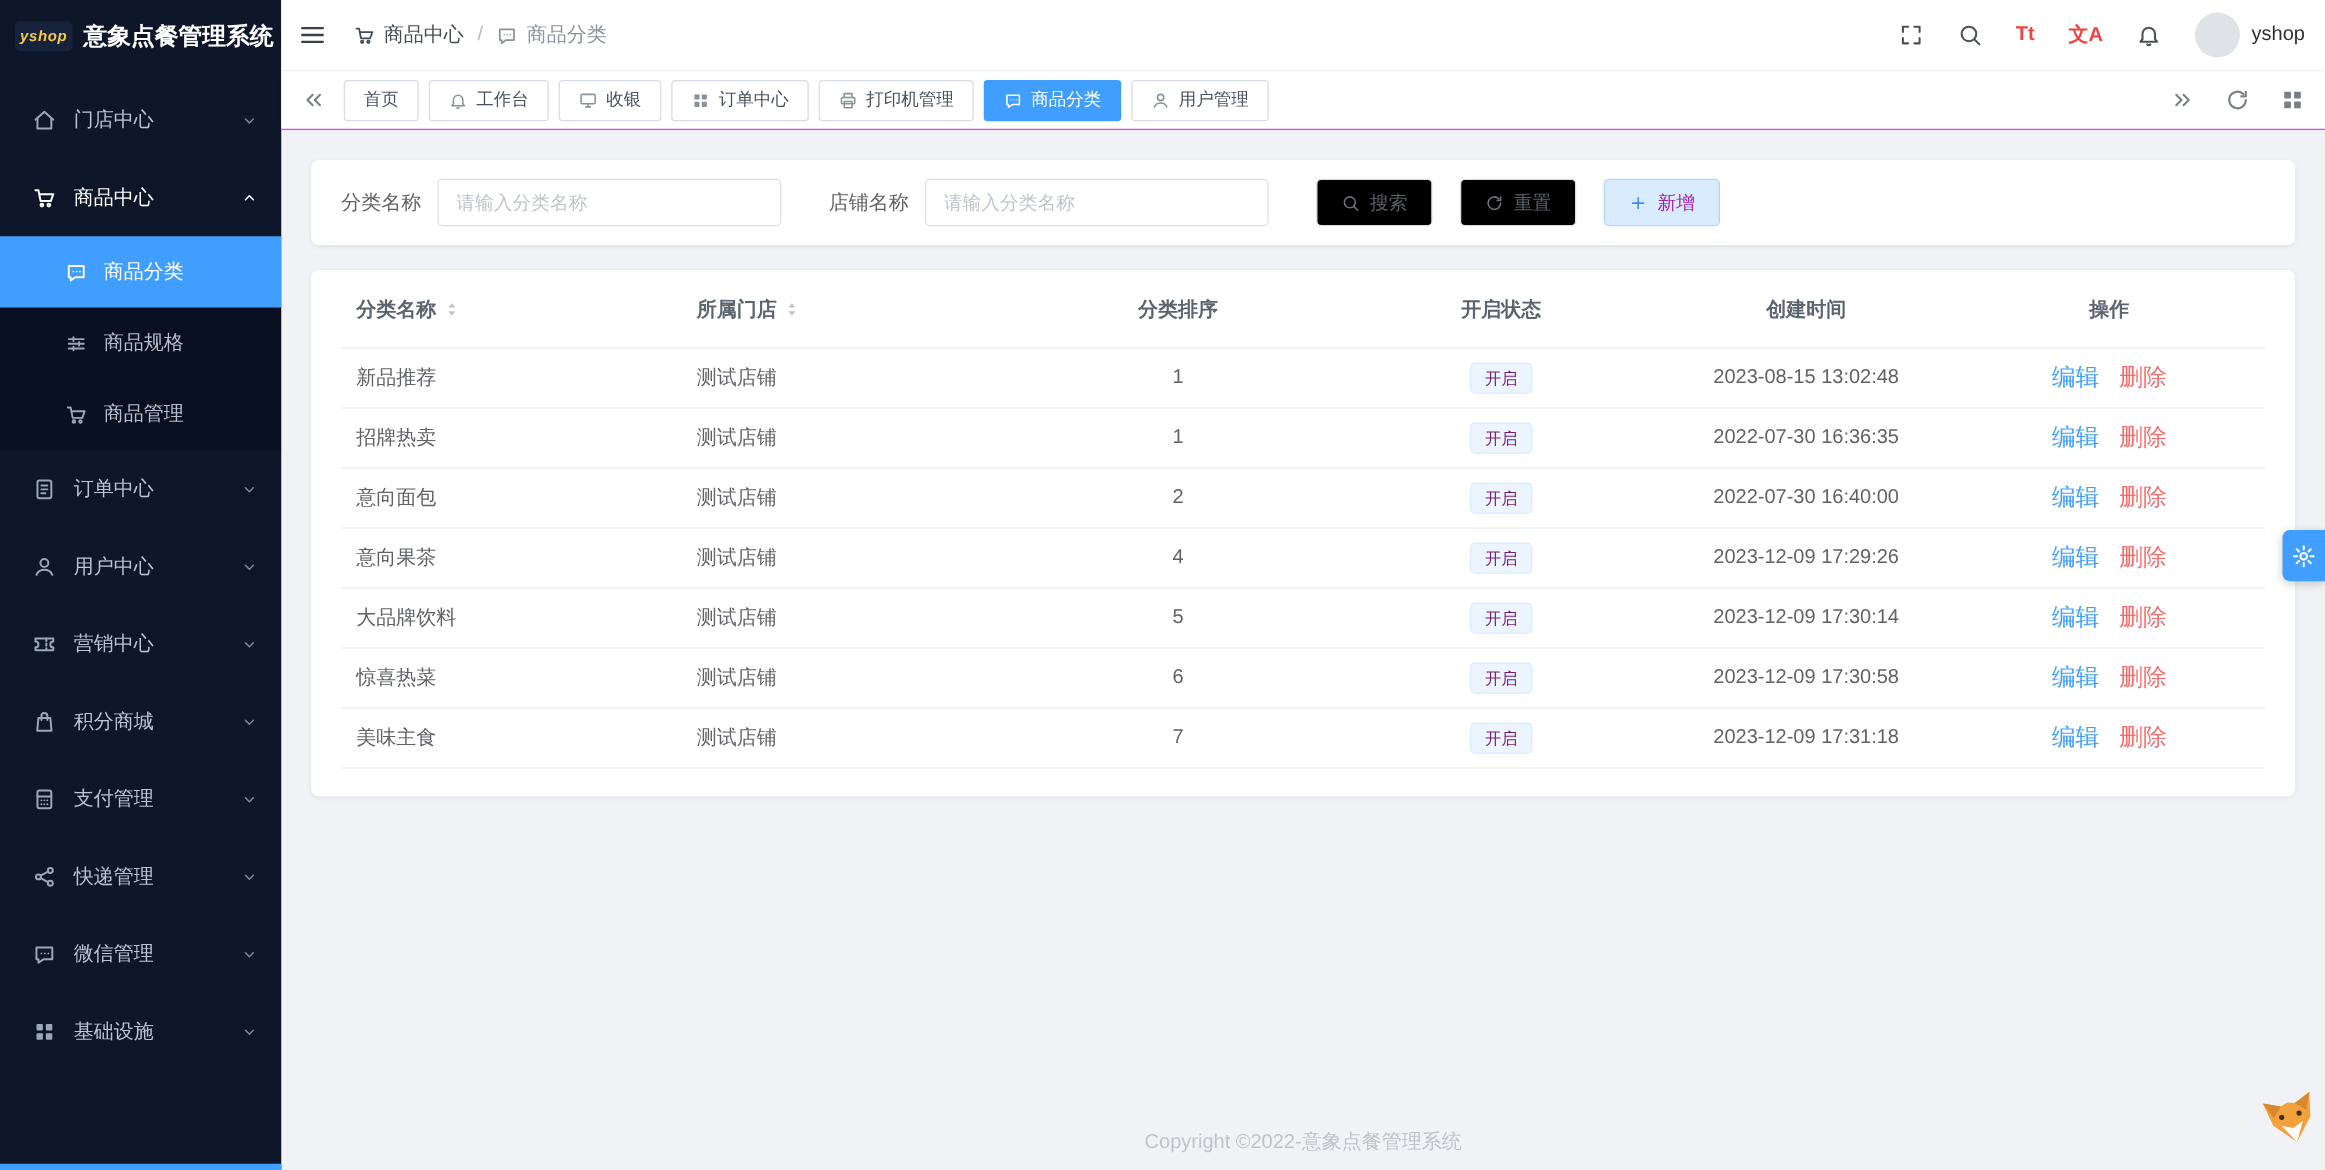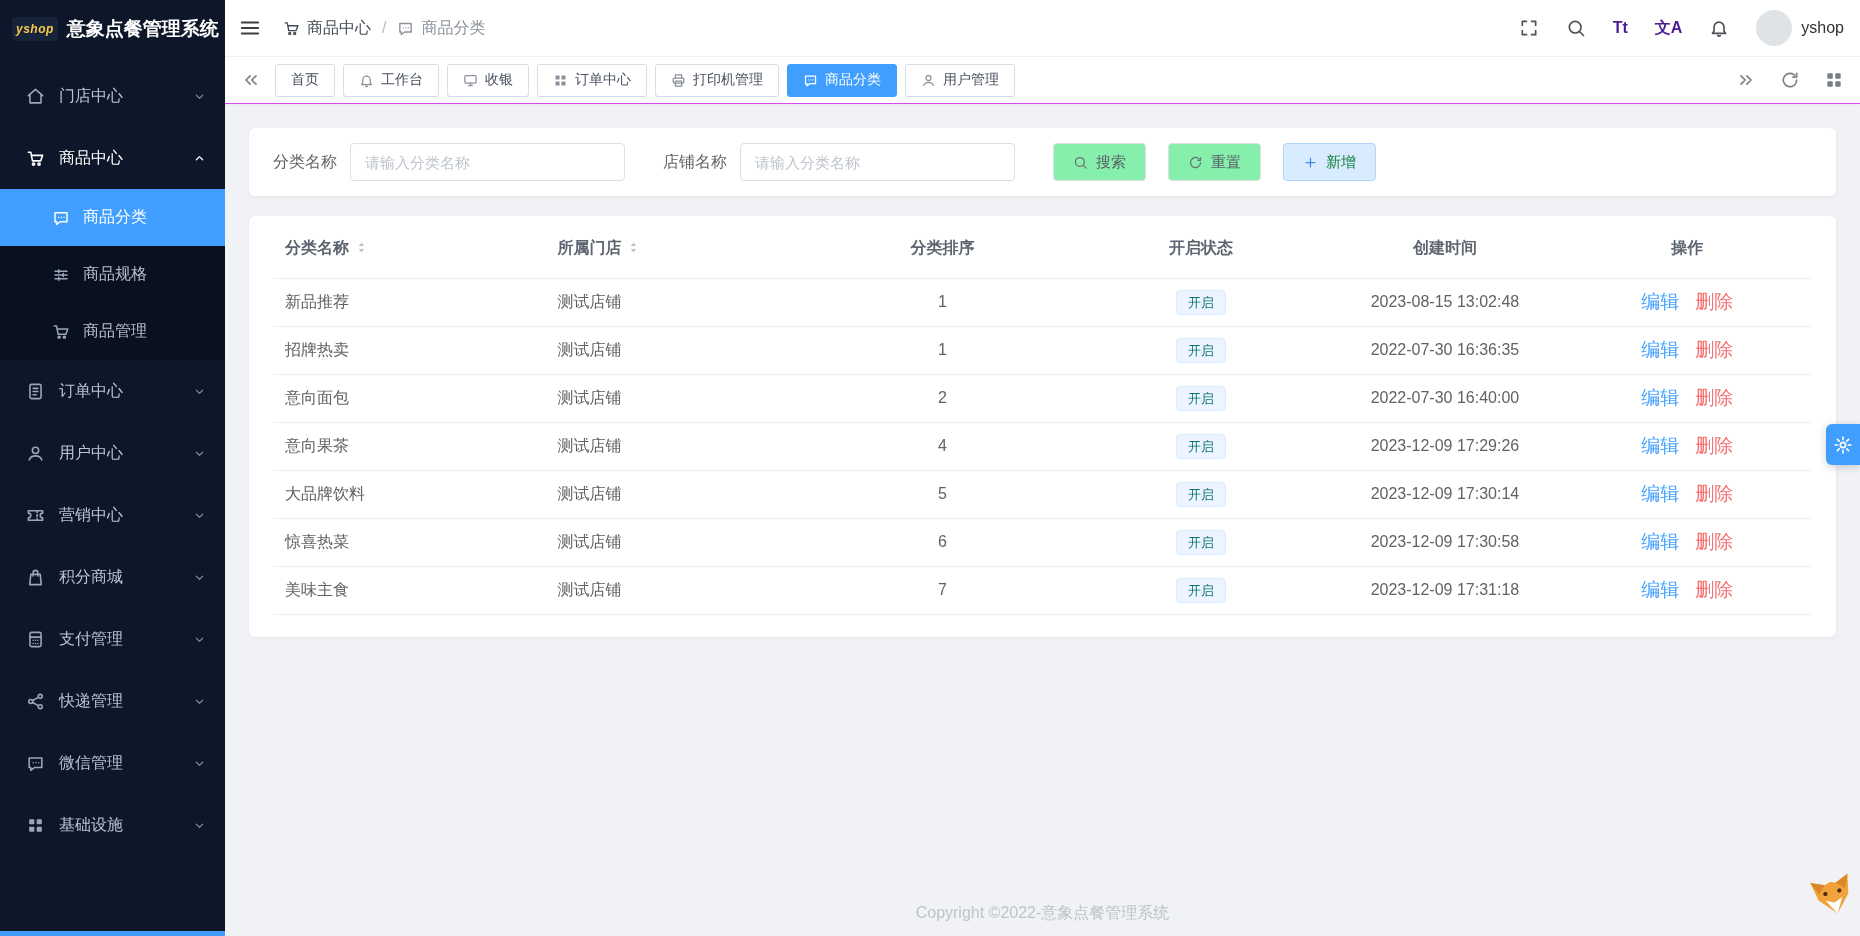--- a/index.html
+++ b/index.html
@@ -35,21 +35,21 @@
   .topbar { height:57px; background:#ffffff; display:flex; align-items:center; padding:0 16px 0 14px; border-bottom:1px solid #eef0f3; flex:none; }
   .hamburger { width:22px; height:22px; color:#3a3f45; margin-right:22px; cursor:pointer; }
   .breadcrumb { display:flex; align-items:center; gap:11px; font-size:16px; }
   .bc-item { display:flex; align-items:center; gap:7px; }
   .bc-item .i { width:17px; height:17px; }
   .bc-first { color:#444c57; }
   .bc-sep { color:#b6bcc6; }
   .bc-last { color:#8c939d; }
   .topbar-right { margin-left:auto; display:flex; align-items:center; gap:27px; color:#4c5158; }
   .tb-icon { width:20px; height:20px; cursor:pointer; color:#4c5158; }
-  .glyph-icon { font-size:16px; font-weight:bold; cursor:pointer; color:#4c1d95; white-space:nowrap; }
+  .glyph-icon { font-size:16px; font-weight:bold; cursor:pointer; color:#ef4444; white-space:nowrap; }
   .user-chip { display:flex; align-items:center; gap:9px; cursor:pointer; }
   .avatar { width:36px; height:36px; border-radius:50%; background:#dfe3e8; }
   .user-name { font-size:16px; color:#303133; }
 
   
   .tabsbar { height:47px; background:#ffffff; display:flex; align-items:center; padding:0 16px; border-bottom:1px solid #d946ef; box-shadow:0 1px 3px rgba(0,0,0,.04); flex:none; }
   .tab-nav-btn { width:20px; height:20px; color:#7a7f87; cursor:pointer; }
   .tabs { display:flex; gap:8px; margin-left:14px; flex:1; min-width:0; }
   .tab { height:33px; display:flex; align-items:center; gap:7px; padding:0 15px; border:1px solid #d8dce5; border-radius:3px; font-size:14px; color:#495060; cursor:pointer; background:#ffffff; white-space:nowrap; }
   .tab .i { width:15px; height:15px; color:#8a919d; }
@@ -58,34 +58,34 @@
   .tabsbar-right { display:flex; align-items:center; gap:24px; margin-left:14px; color:#7a7f87; }
 
   
   .content { flex:1; padding:24px; position:relative; overflow:hidden; }
   .card { background:#ffffff; border-radius:6px; box-shadow:0 1px 4px rgba(0,21,41,.06); }
   .filter-card { padding:15px 24px; display:flex; align-items:center; }
   .f-label { font-size:16px; color:#606266; margin-right:13px; white-space:nowrap; }
   .f-input { width:275px; height:38px; border:1px solid #dcdfe6; border-radius:4px; padding:0 14px; font-size:15px; color:#606266; outline:none; background:#fff; font-family:inherit; }
   .f-input::placeholder { color:#bfc4cd; }
   .f-gap { width:38px; flex:none; }
-  .btn { height:38px; display:inline-flex; align-items:center; gap:8px; padding:0 19px; border:1px solid #dcdfe6; border-radius:4px; background:#86efac; font-size:15px; color:#5b6168; cursor:pointer; white-space:nowrap; font-family:inherit; }
+  .btn { height:38px; display:inline-flex; align-items:center; gap:8px; padding:0 19px; border:1px solid #dcdfe6; border-radius:4px; background:#000000; font-size:15px; color:#5b6168; cursor:pointer; white-space:nowrap; font-family:inherit; }
   .btn .i { width:15px; height:15px; color:#6a7077; }
   .btn + .btn { margin-left:22px; }
-  .btn-add { background:#d9ecff; border-color:#b0d6fb; color:#15803d; margin-left:20px; }
+  .btn-add { background:#d9ecff; border-color:#b0d6fb; color:#a21caf; margin-left:20px; }
   .btn-add .i { color:#3d8af2; }
 
   
   .table-card { margin-top:20px; padding:4px 24px 22px; }
   table { width:100%; border-collapse:collapse; table-layout:fixed; }
   th { font-size:16px; font-weight:bold; color:#5c6470; text-align:left; height:58px; border-bottom:1px solid #ebeef5; padding:0 12px; white-space:nowrap; }
   td { font-size:16px; color:#606266; height:48px; border-bottom:1px solid #ebeef5; padding:0 12px; white-space:nowrap; overflow:hidden; }
   .t-center { text-align:center; }
   .sort-caret { width:15px; height:15px; color:#c0c4cc; margin-left:5px; display:inline-flex; vertical-align:-2px; cursor:pointer; }
-  .tag { display:inline-block; background:#ecf5ff; border:1px solid #d9ecff; color:#0f766e; font-size:13px; padding:5px 11px; border-radius:4px; line-height:1; }
+  .tag { display:inline-block; background:#ecf5ff; border:1px solid #d9ecff; color:#701a75; font-size:13px; padding:5px 11px; border-radius:4px; line-height:1; }
   .link { cursor:pointer; font-size:19px; text-decoration:none; }
   .link.edit { color:#409eff; margin-right:16px; }
   .link.del { color:#f56c6c; }
 
   .footer { position:absolute; left:0; right:0; bottom:12px; text-align:center; color:#bfc3c9; font-size:16px; }
 
   
   .gear-fab { position:absolute; top:424px; right:0; width:34px; height:41px; background:#409eff; border-radius:6px 0 0 6px; display:flex; align-items:center; justify-content:center; color:#ffffff; cursor:pointer; box-shadow:0 2px 8px rgba(0,0,0,.18); z-index:30; }
   .gear-fab .i { width:20px; height:20px; }
   .fox { position:absolute; right:4px; bottom:18px; width:46px; height:46px; transform:rotate(-14deg); cursor:pointer; z-index:30; }

